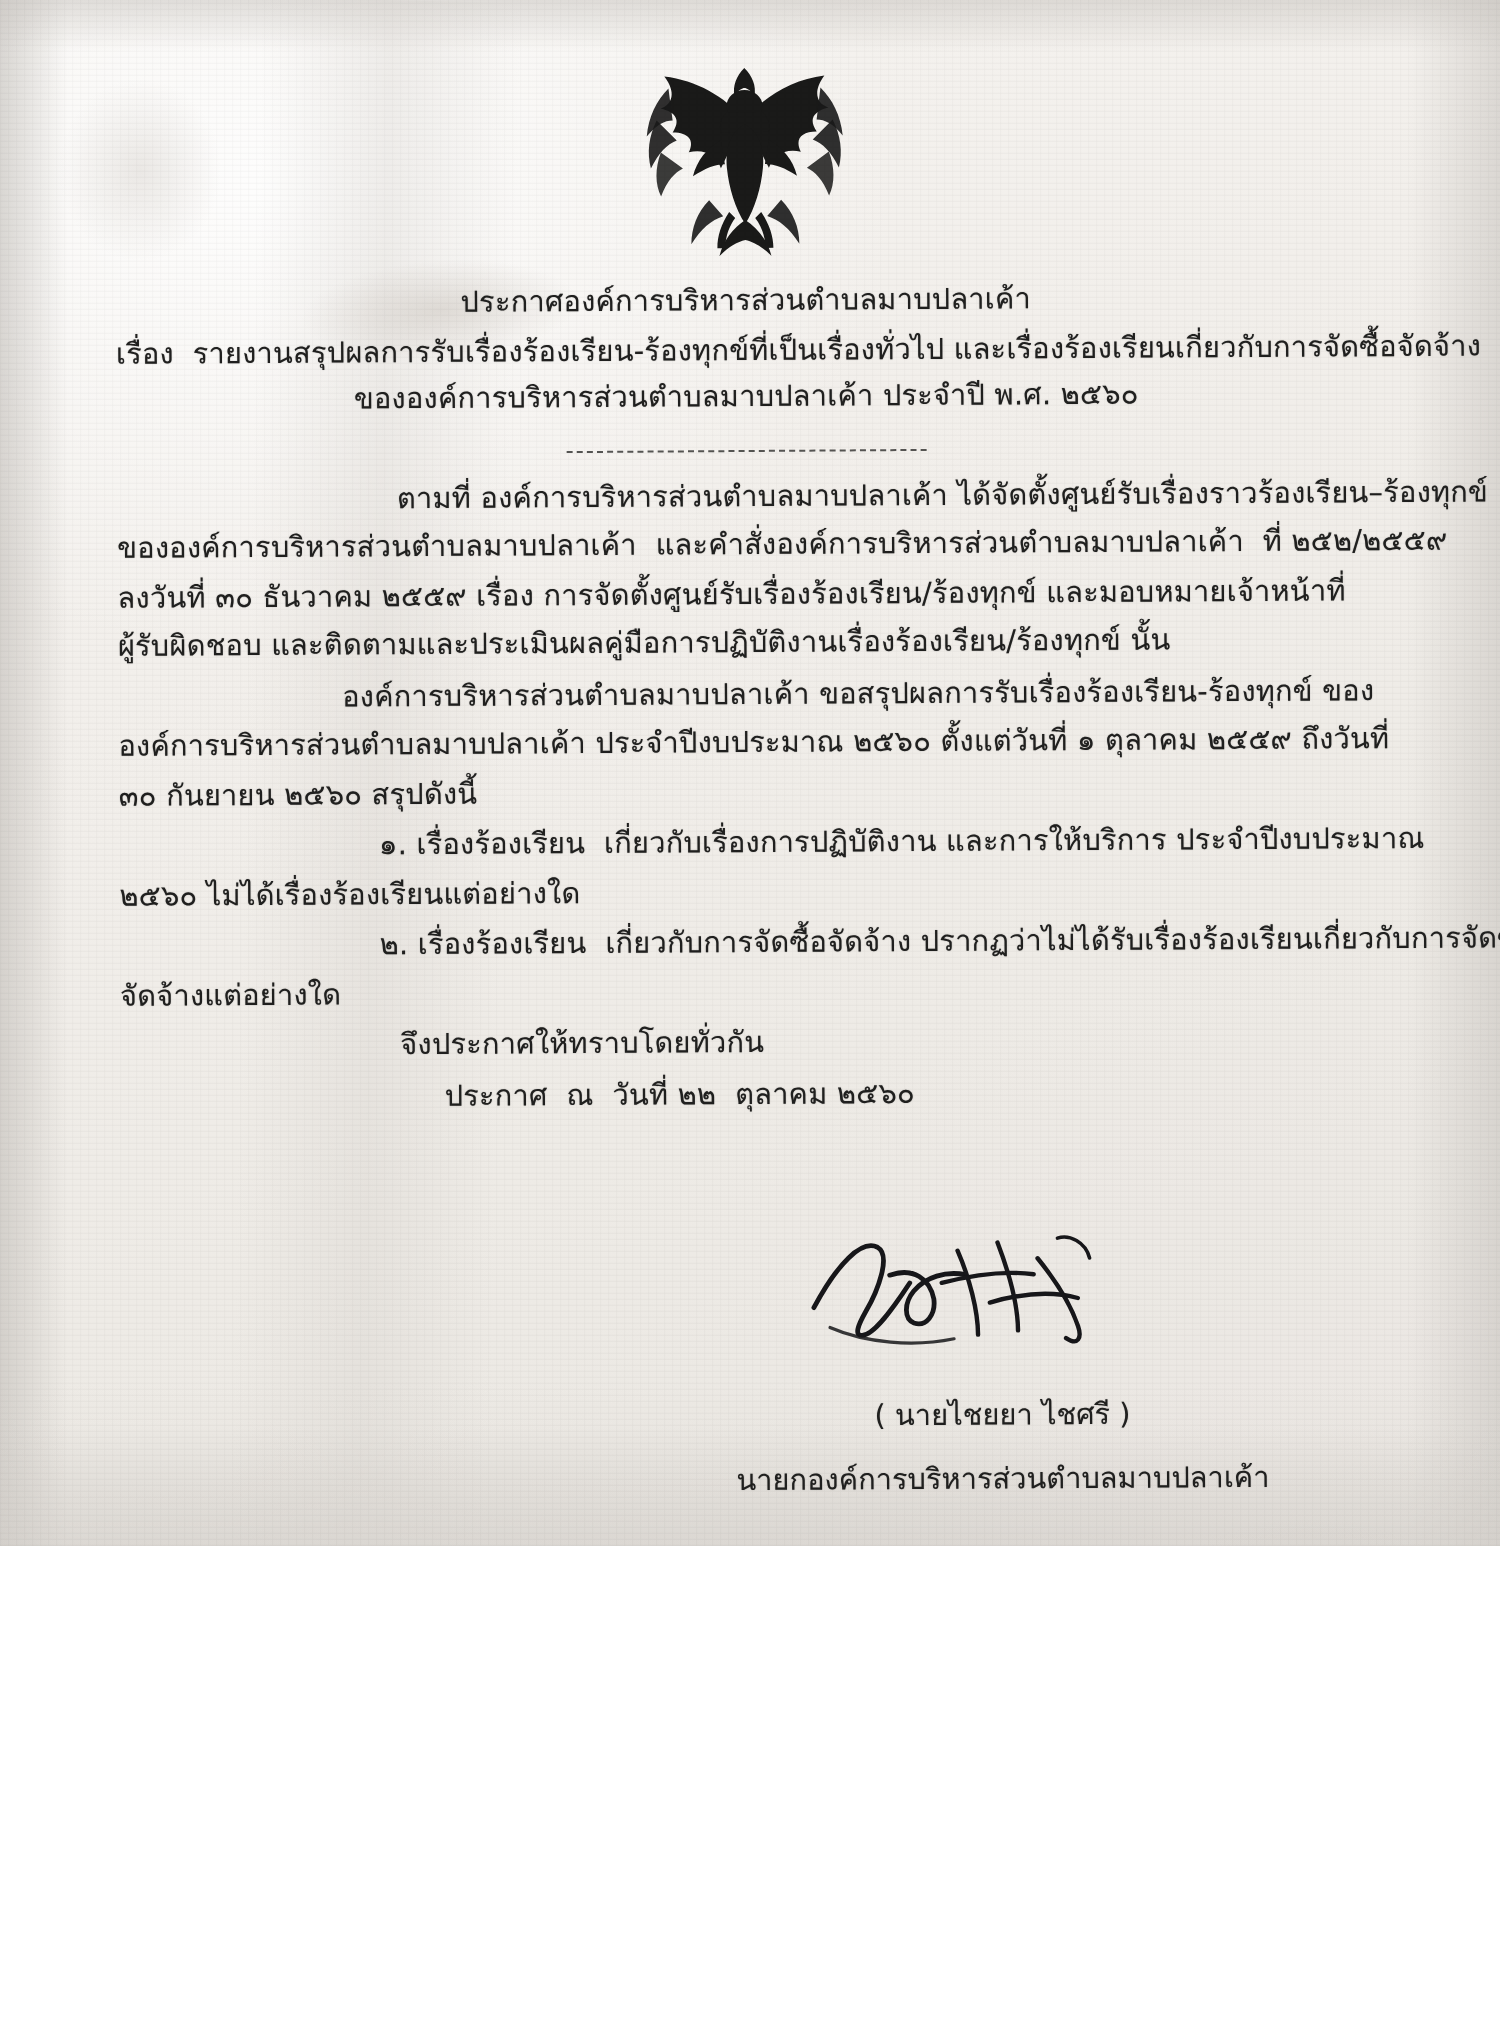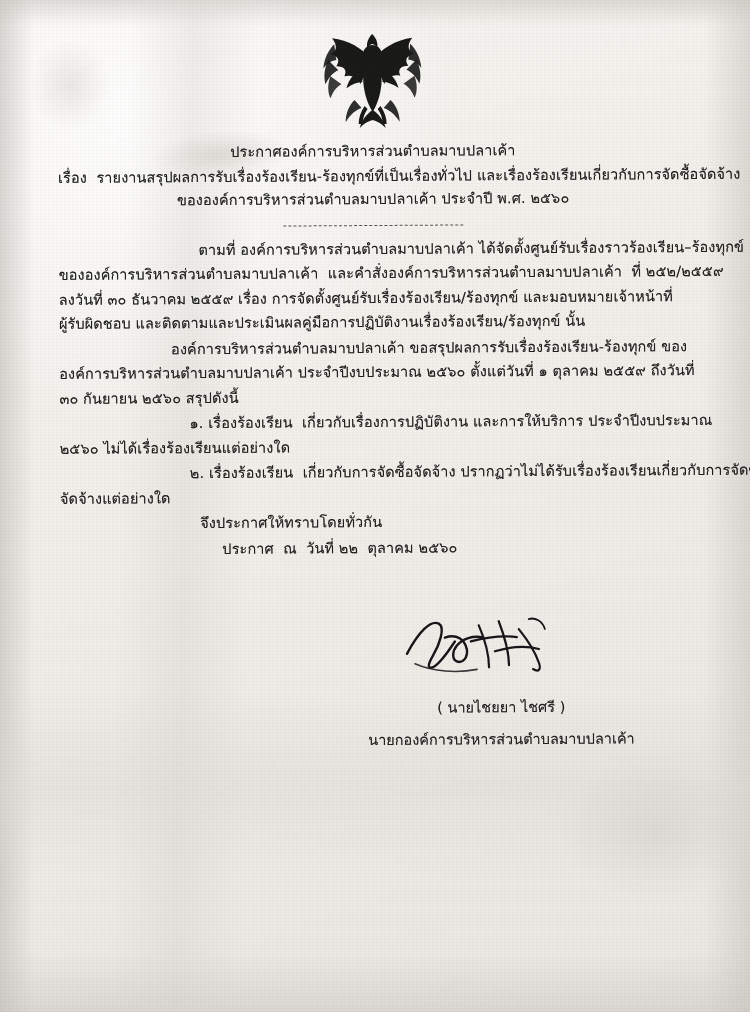--- a/index.html
+++ b/index.html
@@ -11,21 +11,21 @@
     width: 750px;
     height: 1012px;
     overflow: hidden;
     font-family: "DejaVu Sans", sans-serif;
   }
 
   
   #page {
     position: relative;
     width: 750px;
-    height: 1012px;
+    height: 773px;
     background:
       radial-gradient(ellipse 70% 50% at 18% 12%, rgba(255,255,255,0.85) 0%, rgba(243,240,236,0.2) 60%, rgba(0,0,0,0) 100%),
       radial-gradient(ellipse 60% 40% at 85% 88%, rgba(236,232,228,0.75) 0%, rgba(0,0,0,0) 70%),
       linear-gradient(160deg, #f6f4f1 0%, #f2efeb 35%, #eeebe6 65%, #e9e6e1 100%);
     overflow: hidden;
   }
 
   
   .shade {
     position: absolute;

